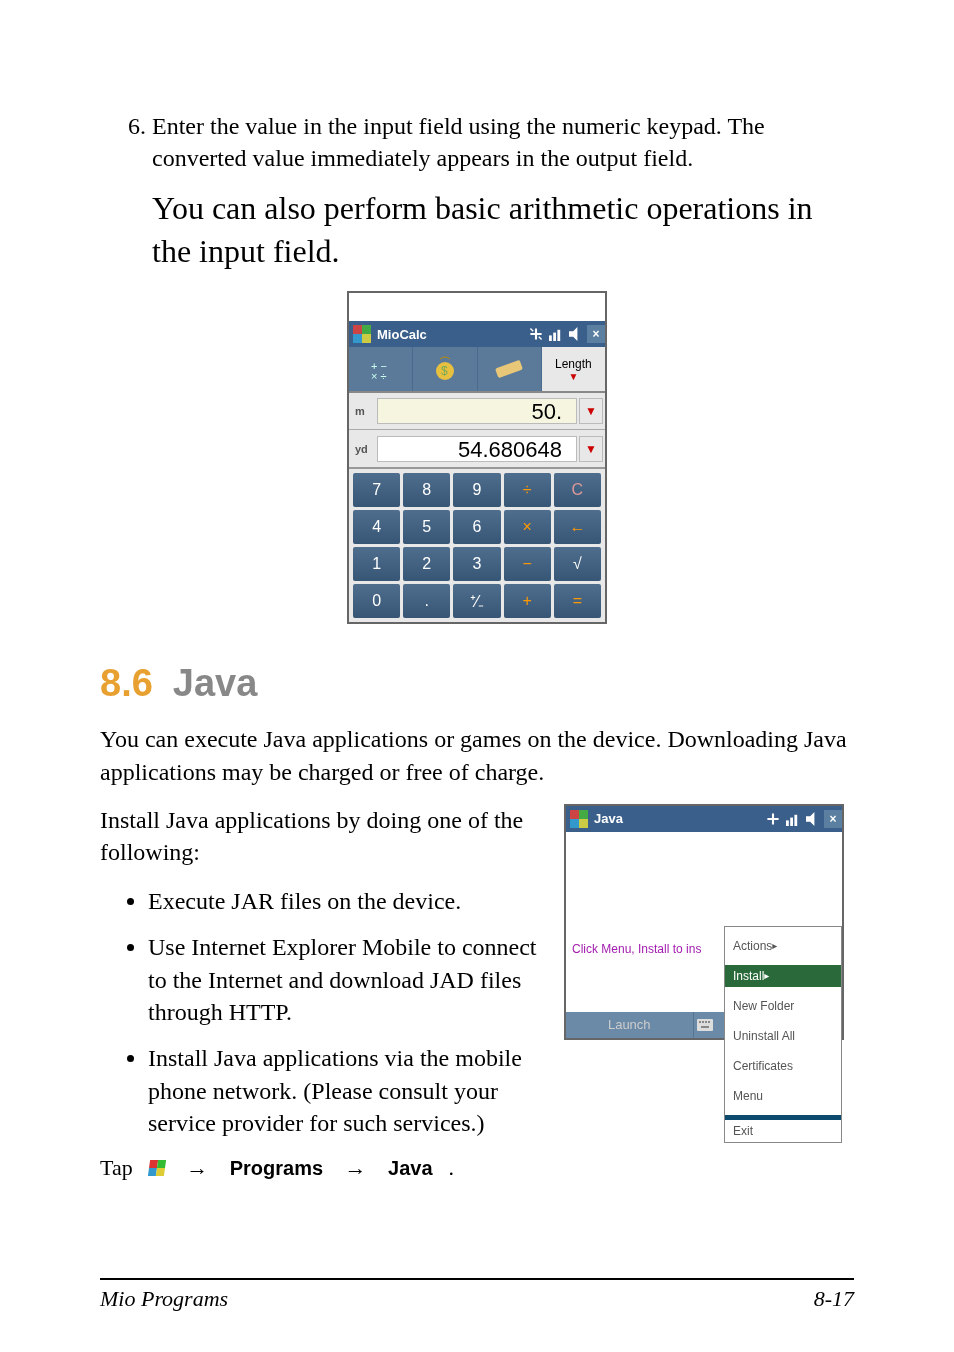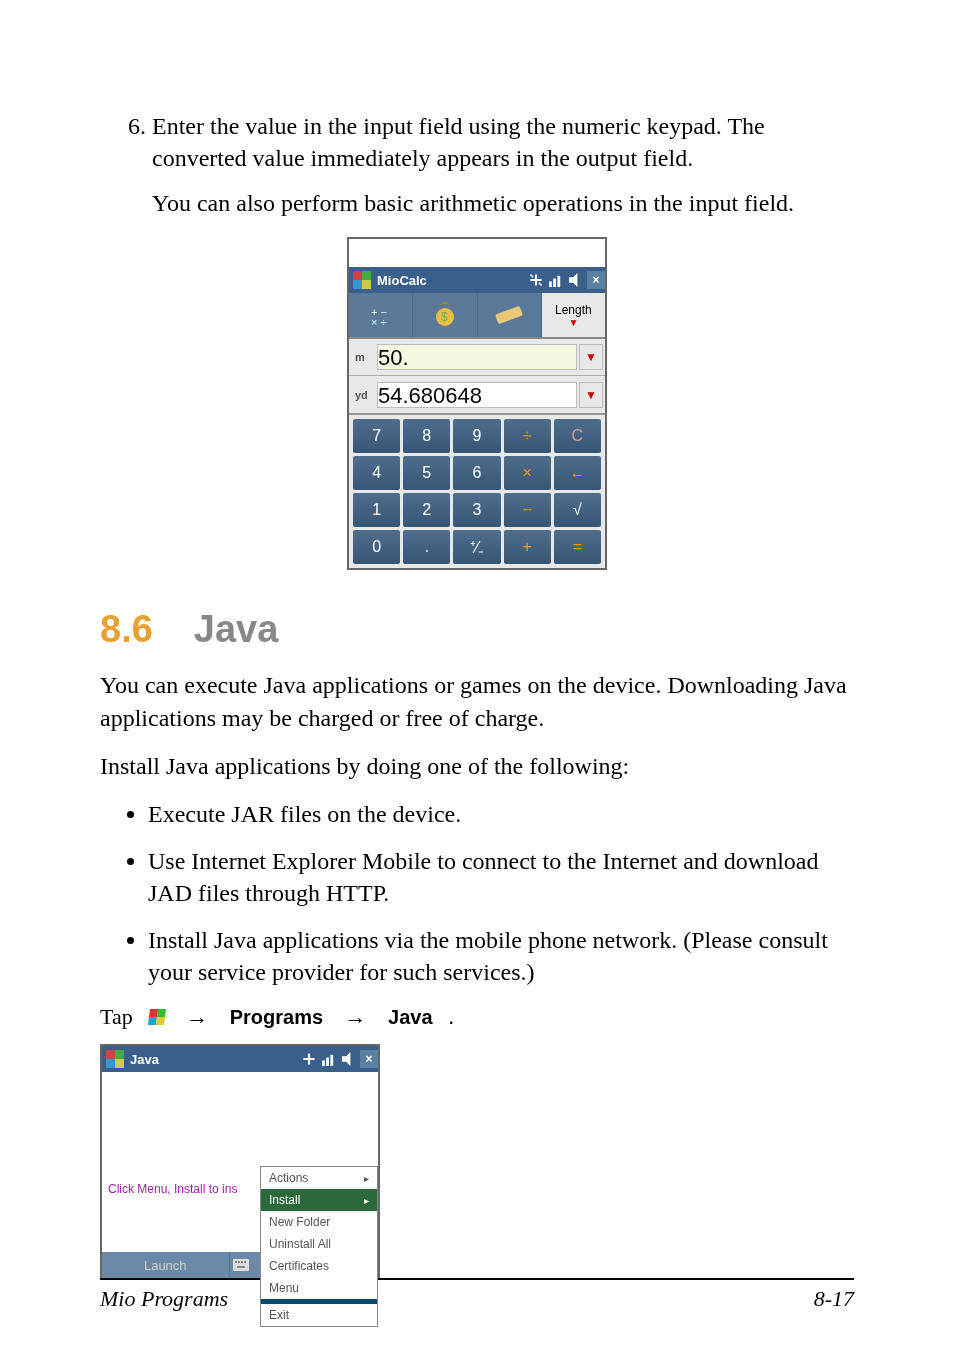--- a/index.html
+++ b/index.html
@@ -19,21 +19,21 @@
   ol.numbered {
     margin: 0 0 12px 0;
     font-size: 24px;
     line-height: 1.35;
     padding-left: 52px;
     counter-reset: none;
   }
   ol.numbered > li { margin-bottom: 8px; }
   .continued {
     margin: 8px 0 18px 52px;
-    font-size: 24px;
+    font-size: 32px;
     line-height: 1.35;
   }
   .screenshot-wrap {
     display: flex;
     justify-content: center;
     margin: 18px 0 38px 0;
   }
   .calc {
     width: 260px;
     border: 2px solid #666;
@@ -65,48 +65,48 @@
     position:relative;
   }
   .tabs .tab.last { border-right:none; background:#e8e8e8; color:#000; flex-direction:column; font-size:12px;}
   .tabs .tab.last .dd { color:#c00; font-size:10px; }
   .calc .fieldrow {
     display:flex; align-items:center; height:38px; padding:0 2px; background:#e8e8e8; border-top:1px solid #aaa;
   }
   .fieldrow.top { border-top:2px solid #888; }
   .fieldrow .unit { font-size:11px; color:#555; font-weight:bold; padding-left:4px; width:26px; }
   .fieldrow .val {
-    flex:1; text-align:left; font-size:22px; font-family:Arial,sans-serif; padding-right:0;
+    flex:1; text-align:right; font-size:22px; font-family:Arial,sans-serif; padding-right:14px;
     background:#f5f5e0; border:1px solid #bbb; height:26px; line-height:26px;
   }
   .fieldrow.bottom .val { background:#fff; }
   .fieldrow .ddbtn { width:24px; height:26px; display:flex; align-items:center; justify-content:center; color:#c00; font-size:12px; margin-left:2px; border:1px solid #bbb; }
   .keypad { display:grid; grid-template-columns: repeat(5,1fr); grid-auto-rows: 34px; gap:3px; padding:4px; background:#e8e8e8; border-top:2px solid #999;}
   .key {
     background: linear-gradient(#4f6e8e,#375575);
     color:#fff; display:flex; align-items:center; justify-content:center; font-size:16px; border-radius:2px;
   }
   .key.red { color:#d99; }
   .key.orange { color:#f90; }
 
   h2.section {
     margin: 30px 0 18px 0;
     font-family: Arial, Helvetica, sans-serif;
     font-size: 38px;
     font-weight: bold;
     color: #888;
   }
-  h2.section .num { color: #e8a030; margin-right: 41px; }
+  h2.section .num { color: #e8a030; margin-right: 20px; }
   .body-p {
     font-size: 24px;
     line-height: 1.35;
     margin: 0 0 16px 0;
   }
   .two-col {
-    display:flex; gap: 14px; flex-direction: column;
+    display:flex; gap: 14px;
   }
   .two-col .left { flex:1; }
   .two-col .right { width:290px; flex:none; }
   ul.bullets {
     font-size: 24px;
     line-height:1.35;
     margin: 0 0 16px 0;
     padding-left: 48px;
   }
   ul.bullets li { margin-bottom: 14px; }
@@ -114,21 +114,21 @@
   .java {
     width:280px; border:2px solid #666; font-family:Tahoma,sans-serif; font-size:13px; background:#fff;
   }
   .java .titlebar { display:flex; align-items:center; background:#3a5f8a; color:#fff; height:26px;}
   .java .body { height:180px; position:relative; background:#fff;}
   .java .caption { position:absolute; top:110px; left:6px; font-size:12px; color:#a21caf;}
   .java .menu {
     position:absolute; right:0; top:94px; width:118px; background:#fff; border:1px solid #888;
     font-size:12px; z-index:5;
   }
-  .java .menu .mi { padding:4px 8px; color:#555; display:flex; justify-content:space-between; align-items:center; }
+  .java .menu .mi { padding:4px 8px; color:#555; display:flex; justify-content:flex-start; align-items:center;margin-top:8px; }
   .java .menu .mi.sel { background:#2a6a3a; color:#fff; }
   .java .menu .mi.sep { border-top:5px solid #0c4a6e; }
   .java .menu .arrow { font-size:10px;}
   .java .softkeys { display:flex; height:26px; background:#6b8aa8; color:#ccc; font-size:13px;}
   .java .softkeys .sk { flex:1; display:flex; align-items:center; justify-content:center; border-right:1px solid #577494;}
   .java .softkeys .sk.last{ border-right:none; color:#fff; font-weight:bold;}
   .java .kbd-icon { width:22px; display:flex; align-items:center; justify-content:center; background:#6b8aa8;}
 
   .path-line {
     font-size: 22px;

